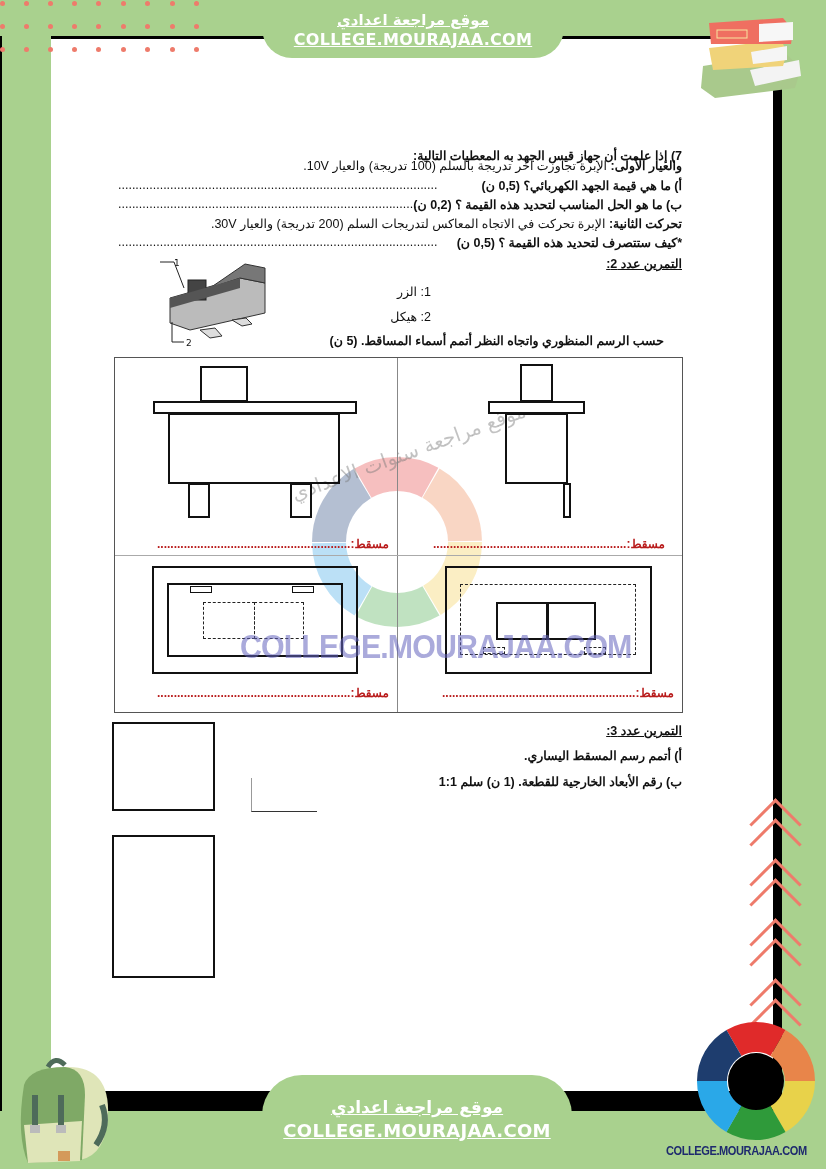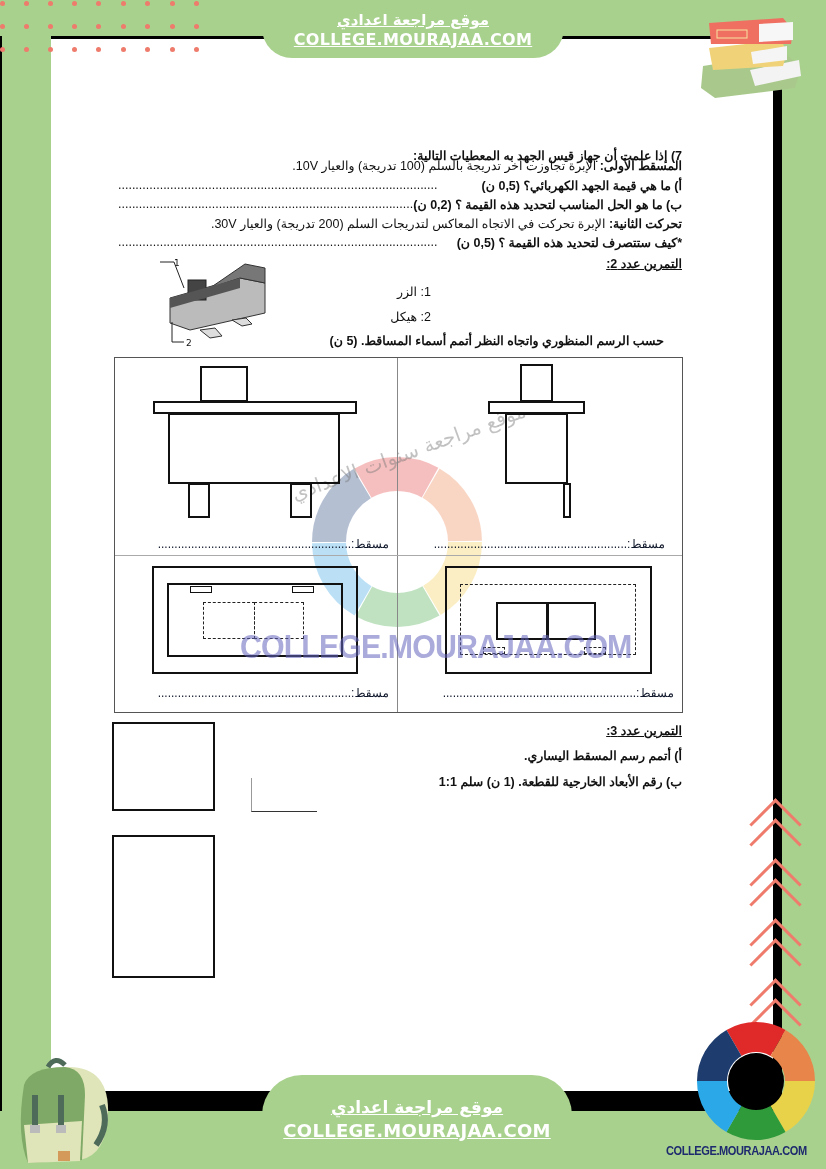--- a/index.html
+++ b/index.html
@@ -20,21 +20,21 @@
   .footer-tab .brand-en { font-size:18px; line-height:24px; }
   .text { position:absolute; direction:rtl; font-family:"Liberation Sans", sans-serif; font-size:12.5px; color:#111; white-space:nowrap; }
   .b { font-weight:bold; }
   .u { text-decoration:underline; }
   .dots-fill { direction:ltr; }
   .grid { position:absolute; left:114px; top:357px; width:567px; height:354px; border:1px solid #555; }
   .grid .v { position:absolute; left:282px; top:0; width:1px; height:100%; background:#888; }
   .grid .h { position:absolute; left:0; top:197px; width:100%; height:1px; background:#aaa; }
   .r { position:absolute; border:2.5px solid #111; box-sizing:border-box; background:transparent; }
   .d { position:absolute; border:1.3px dashed #222; box-sizing:border-box; }
-  .lbl { position:absolute; direction:rtl; font-family:"Liberation Sans", sans-serif; font-size:12px; color:#0f172a; white-space:nowrap; }
+  .lbl { position:absolute; direction:rtl; font-family:"Liberation Sans", sans-serif; font-size:12px; color:#b91c1c; white-space:nowrap;font-weight:bold; }
   .watermark-text { position:absolute; left:240px; top:628px; font-family:"Liberation Sans", sans-serif; font-weight:bold; font-size:33px; color:rgba(100,100,190,0.55); letter-spacing:-1px; transform:scaleX(0.92); transform-origin:left; }
   .chev { position:absolute; width:34px; height:34px; border-top:3px solid #ee7b6b; border-left:3px solid #ee7b6b; transform:rotate(45deg); }
 </style>
 </head>
 <body>
 
 <div class="page-shadow"></div>
 <div class="left-strip"></div>
 <div class="right-strip"></div>
 <div class="bottom-strip"></div>
@@ -103,21 +103,21 @@
   <circle cx="87" cy="87" r="68" fill="none" stroke="#e84a4a" stroke-width="34" stroke-dasharray="70 360" transform="rotate(-120 87 87)"></circle>
   <circle cx="87" cy="87" r="68" fill="none" stroke="#ef8b5a" stroke-width="34" stroke-dasharray="70 360" transform="rotate(-60 87 87)"></circle>
   <circle cx="87" cy="87" r="68" fill="none" stroke="#f4d05a" stroke-width="34" stroke-dasharray="70 360" transform="rotate(0 87 87)"></circle>
   <circle cx="87" cy="87" r="68" fill="none" stroke="#4caf50" stroke-width="34" stroke-dasharray="70 360" transform="rotate(60 87 87)"></circle>
   <circle cx="87" cy="87" r="68" fill="none" stroke="#3fa9e8" stroke-width="34" stroke-dasharray="70 360" transform="rotate(120 87 87)"></circle>
   <circle cx="87" cy="87" r="68" fill="none" stroke="#2c4a80" stroke-width="34" stroke-dasharray="70 360" transform="rotate(180 87 87)"></circle>
 </svg>
 <div style="position:absolute;left:285px;top:440px;font-family:'DejaVu Sans',sans-serif;font-size:20px;color:rgba(120,120,120,0.45);transform:rotate(-20deg);direction:rtl;white-space:nowrap">موقع مراجعة سنوات الاعدادي</div>
 
 <div class="text b" style="right:144px;top:148px">7) إذا علمت أن جهاز قيس الجهد به المعطيات التالية:</div>
-<div class="text" style="right:144px;top:158px"><span class="b">المسقط الأولى:</span><span> الإبرة تجاوزت آخر تدريجة بالسلم (100 تدريجة) والعيار 10V.</span></div>
+<div class="text" style="right:144px;top:158px"><span class="b">والعيار الأولى:</span><span> الإبرة تجاوزت آخر تدريجة بالسلم (100 تدريجة) والعيار 10V.</span></div>
 <div class="text b" style="right:144px;top:178px">أ) ما هي قيمة الجهد الكهربائي؟ (0,5 ن)</div>
 <div class="text dots-fill" style="left:118px;top:178px;width:355px;overflow:hidden">............................................................................................</div>
 <div class="text b" style="right:144px;top:197px">ب) ما هو الحل المناسب لتحديد هذه القيمة ؟ (0,2 ن)</div>
 <div class="text dots-fill" style="left:118px;top:197px;width:300px;overflow:hidden">............................................................................................</div>
 <div class="text" style="right:144px;top:216px"><span class="b">تحركت الثانية:</span><span> الإبرة تحركت في الاتجاه المعاكس لتدريجات السلم (200 تدريجة) والعيار 30V.</span></div>
 <div class="text b" style="right:144px;top:235px">*كيف ستتصرف لتحديد هذه القيمة ؟  (0,5 ن)</div>
 <div class="text dots-fill" style="left:118px;top:235px;width:330px;overflow:hidden">............................................................................................</div>
 
 <div class="text b u" style="right:144px;top:256px">التمرين عدد 2:</div>
 <svg style="position:absolute;left:160px;top:258px" width="115" height="90" viewBox="0 0 115 90">

